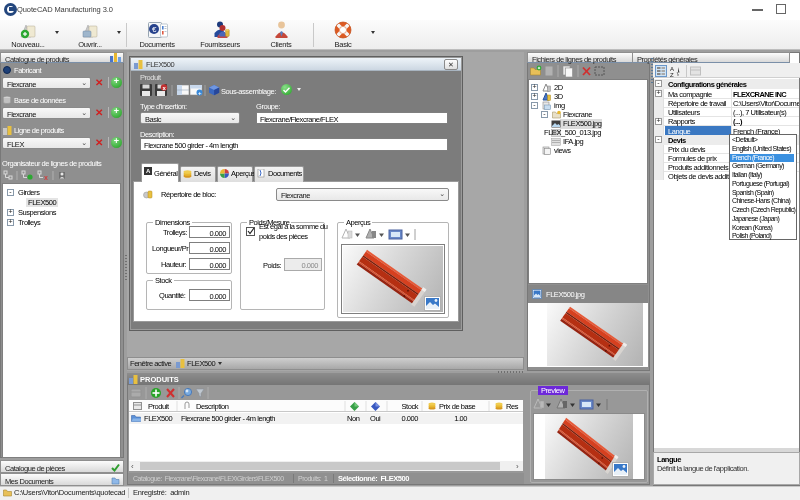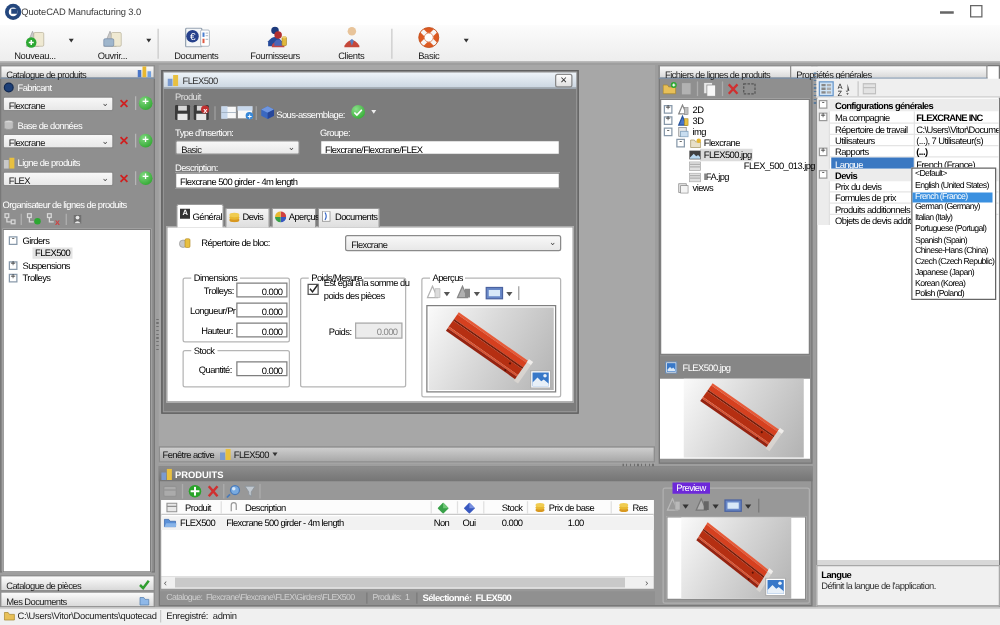--- a/index.html
+++ b/index.html
@@ -555,21 +555,21 @@
 <div class="a" style="left:551px;top:120px;width:10px;height:8px"><svg width="10" height="8">
       <rect x="0.5" y="0.5" width="9" height="7" fill="#404040"></rect>
       <path d="M1,6 L4,3 L6,5 L7.5,4 L9,5.5 L9,7 L1,7 Z" fill="#b8d8f0"></path>
     </svg></div>
 <div class="a" style="left:563px;top:119px">FLEX500.jpg</div>
 <div class="a" style="left:551px;top:129px;width:10px;height:8px"><svg width="10" height="8">
       <rect x="0.5" y="0.5" width="9" height="7" fill="#e0e0e0" stroke="#a0a0a0" stroke-width="0.5"></rect>
       <line x1="1" y1="2.5" x2="9" y2="2.5" stroke="#b0b0b0"></line>
       <line x1="1" y1="4.5" x2="9" y2="4.5" stroke="#b0b0b0"></line>
     </svg></div>
-<div class="a" style="left:595px;top:128px">FLEX_500_013.jpg</div>
+<div class="a" style="left:544px;top:128px">FLEX_500_013.jpg</div>
 <div class="a" style="left:551px;top:138px;width:10px;height:8px"><svg width="10" height="8">
       <rect x="0.5" y="0.5" width="9" height="7" fill="#e0e0e0" stroke="#a0a0a0" stroke-width="0.5"></rect>
       <line x1="1" y1="2.5" x2="9" y2="2.5" stroke="#b0b0b0"></line>
       <line x1="1" y1="4.5" x2="9" y2="4.5" stroke="#b0b0b0"></line>
     </svg></div>
 <div class="a" style="left:563px;top:137px">IFA.jpg</div>
 <div class="a" style="left:542px;top:146px;width:9px;height:9px"><svg width="9" height="9">
       <rect x="1" y="1" width="6" height="7" fill="#e8e8e8" stroke="#888" stroke-width="0.6"></rect>
       <rect x="2.5" y="2.5" width="6" height="6" fill="#f4f4f4" stroke="#888" stroke-width="0.6"></rect>
     </svg></div>

